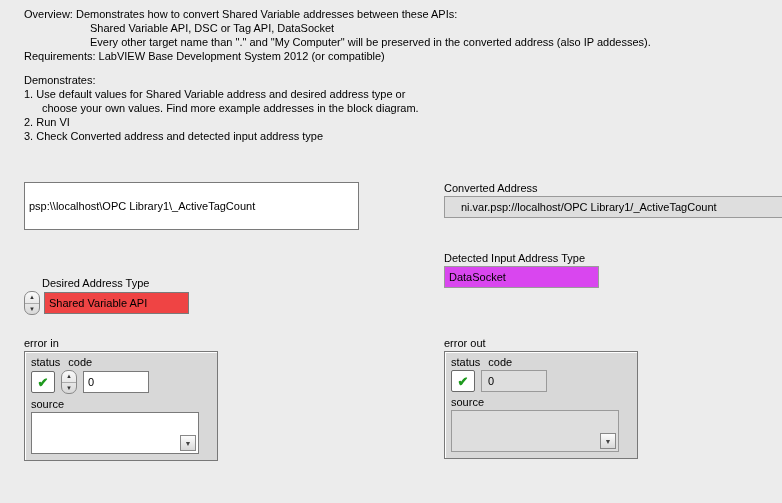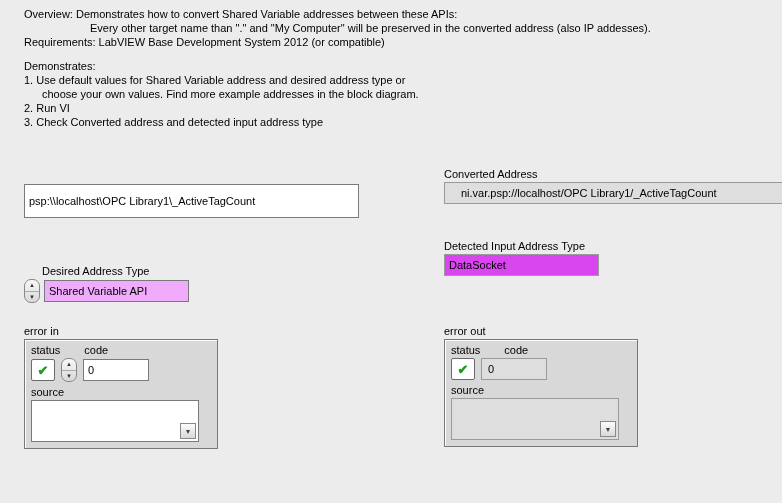--- a/index.html
+++ b/index.html
@@ -25,24 +25,23 @@
   .col { flex: 1; min-width: 0; }
   .col-left { width: 360px; flex: none; }
 
   .label { margin-bottom: 2px; display:block; }
 
   .text-input {
     width: 325px;
     height: 18px;
     border: 1px solid #7a7a7a;
     background: #fff;
-    padding: 7px 4px;
+    padding: 14px 4px;
     font: inherit;
     box-sizing: content-box;
-    margin-top: 16px;
   }
   .text-output {
     width: 325px;
     height:18px;
     border: 1px solid #9a9a9a;
     background: #dedede;
     padding: 1px 16px;
     font:inherit;
     box-sizing: content-box;
     display:flex; align-items:center;
@@ -57,35 +56,35 @@
   }
   .spinner .arrow {
     flex:1; display:flex; align-items:center; justify-content:center;
     font-size:6px; color:#333; line-height:1;
     cursor:pointer;
   }
   .spinner .arrow + .arrow { border-top:1px solid #aaa; }
 
   .select-box {
     width: 135px; height:18px;
-    border:1px solid #7a7a7a; background:#f0abfc;
+    border:1px solid #7a7a7a; background:#ef4444;
     padding:1px 4px; font:inherit;
     box-sizing: content-box;
     display:flex; align-items:center;
   }
   .select-box.readonly { background:#d946ef; border-color:#9a9a9a; width: 145px; }
 
   .error-cluster {
     width: 180px;
     border:1px solid #787878;
     background:#d8d8d8;
     padding:4px 6px 6px 6px;
     box-shadow: inset 1px 1px 0 #fff;
   }
-  .error-cluster .hdr { display:flex; gap:24px; margin-bottom:2px; }
+  .error-cluster .hdr { display:flex; gap:8px; margin-bottom:2px; }
   .error-cluster .controls-row { display:flex; align-items:center; gap:6px; margin-bottom:4px; }
   .status-led {
     width:22px; height:20px;
     border:1px solid #6a6a6a; border-radius:2px;
     background:#fff;
     display:flex; align-items:center; justify-content:center;
   }
   .check { color:#1f9a1f; font-weight:bold; font-size:13px; }
   .code-box {
     width:56px; height:18px;
@@ -114,20 +113,21 @@
 </style>
 </head>
 <body>
 
 <div class="content">
 
   <p class="para">
     <span class="bold">Overview:</span>
     <span>Demonstrates how to convert Shared Variable addresses between these APIs:</span>
   </p>
+  <p class="para"><span class="indent">Shared Variable API, DSC or Tag API, DataSocket</span></p>
   <p class="para"><span class="indent">Every other target name than "." and "My Computer" will be preserved in the converted address (also IP addesses).</span></p>
 
   <p class="para">
     <span class="bold">Requirements:</span>
     <span>LabVIEW Base Development System 2012 (or compatible)</span>
   </p>
 
   <div class="section-gap"></div>
 
   <p class="para bold">Demonstrates:</p>

